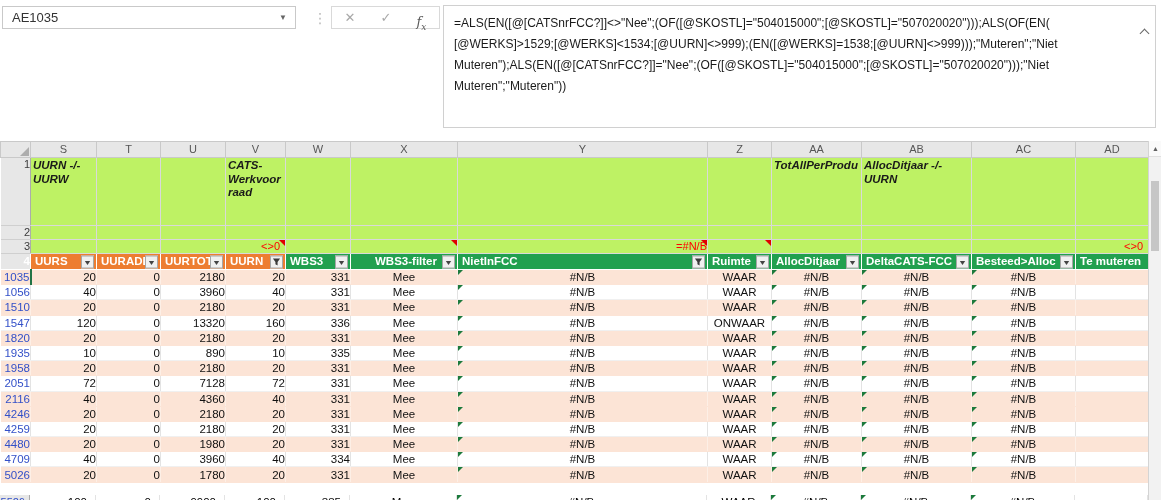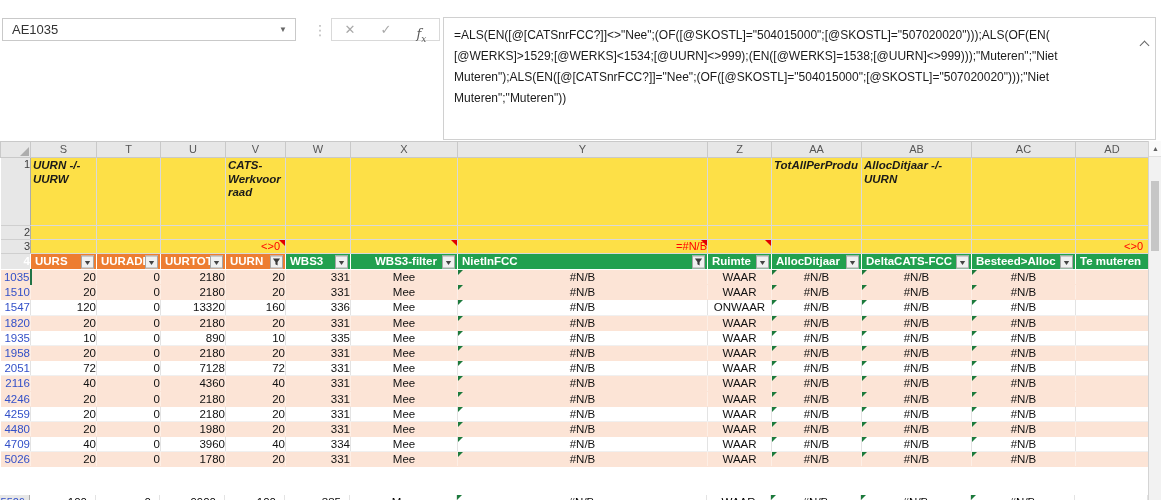--- a/index.html
+++ b/index.html
@@ -2,21 +2,21 @@
 <html style="--orange-header: #ED7D31; --green-header: #21A04F; --band-fill: #FCE4D6; --red-note: #FF0000; --blue-rownum: #3350C8; --err-green: #1C7A3C; --cmt-red: #E00000;"><head>
 <meta charset="utf-8">
 <style>
   html,body{margin:0;padding:0;}
   body{
     width:1161px;height:500px;overflow:hidden;background:#fff;
     font-family:"Liberation Sans",sans-serif;position:relative;
     -webkit-font-smoothing:antialiased;
   }
   
-  .chrome{position:absolute;top:12px;left:0;width:1161px;height:141px;background:#fff;}
+  .chrome{position:absolute;top:0;left:0;width:1161px;height:141px;background:#fff;}
   .name-box{
     position:absolute;left:2px;top:6px;width:294px;height:23px;
     border:1px solid #c9c9c9;background:#fff;display:flex;align-items:center;
     font-size:13px;color:#333;padding-left:9px;box-sizing:border-box;
   }
   .nb-caret{position:absolute;right:8px;font-size:8px;color:#666;}
   .dots-sep{position:absolute;left:313px;top:5px;height:25px;display:flex;align-items:center;
     color:#b8b8b8;font-size:14px;}
   .fx-box{
     position:absolute;left:331px;top:6px;width:109px;height:23px;border:1px solid #d9d9d9;
@@ -49,21 +49,21 @@
   th.corner{position:relative;background:#E7E7E7;border:1px solid #C9C9C9;}
   .corner-tri{position:absolute;right:1px;bottom:1px;width:0;height:0;
     border-left:9px solid transparent;border-bottom:9px solid #ADADAD;}
   
   td.rowhdr{
     background:#E7E7E7;color:#3c3c3c;font-size:11px;text-align:right;padding-right:4px;
     border-right:1px solid #ABABAB;border-bottom:1px solid #CFCFCF;line-height:13px;
   }
   td.rowhdr.filtered{color:var(--blue-rownum,#3350C8);}
   
-  td.gcell{border-right:1px solid #D9D9D9;border-bottom:1px solid #D9D9D9;background:#fde047;
+  td.gcell{border-right:1px solid #D9D9D9;border-bottom:1px solid #D9D9D9;background:#bef264;
     font-size:11.5px;color:#1a1a1a;position:relative;margin-top:26px;}
   tr.r1 td{height:68px;vertical-align:top;}
   tr.r2 td{height:13px;}
   tr.r3 td{height:14px;}
   .note{font-weight:bold;font-style:italic;line-height:13.5px;padding:1px 1px 0 2px;word-wrap:break-word;}
   .note.nowrap{white-space:nowrap;}
   .redtext{color:var(--red-note,#FF0000);font-size:11px;line-height:13px;}
   .ar{text-align:right;padding-right:5px;}
   .ac{text-align:right;}
   
@@ -276,20 +276,35 @@
           <td class="al-right">20</td>
           <td class="al-right">331</td>
           <td class="al-center">Mee</td>
           <td class="al-center err">#N/B</td>
           <td class="al-center">WAAR</td>
           <td class="al-center err">#N/B</td>
           <td class="al-center err">#N/B</td>
           <td class="al-center err">#N/B</td>
           <td class="al-left"></td>
         </tr>
+        <tr class="datarow">
+          <td class="rowhdr filtered">1056</td>
+          <td class="al-right">40</td>
+          <td class="al-right">0</td>
+          <td class="al-right">3960</td>
+          <td class="al-right">40</td>
+          <td class="al-right">331</td>
+          <td class="al-center">Mee</td>
+          <td class="al-center err">#N/B</td>
+          <td class="al-center">WAAR</td>
+          <td class="al-center err">#N/B</td>
+          <td class="al-center err">#N/B</td>
+          <td class="al-center err">#N/B</td>
+          <td class="al-left"></td>
+        </tr>
         <tr class="datarow band">
           <td class="rowhdr filtered">1510</td>
           <td class="al-right">20</td>
           <td class="al-right">0</td>
           <td class="al-right">2180</td>
           <td class="al-right">20</td>
           <td class="al-right">331</td>
           <td class="al-center">Mee</td>
           <td class="al-center err">#N/B</td>
           <td class="al-center">WAAR</td>

